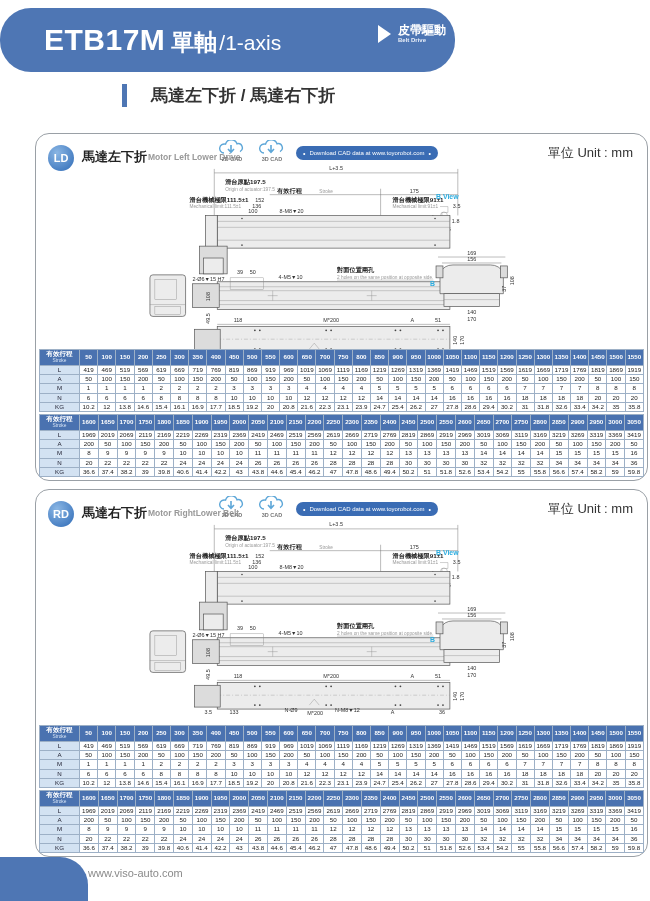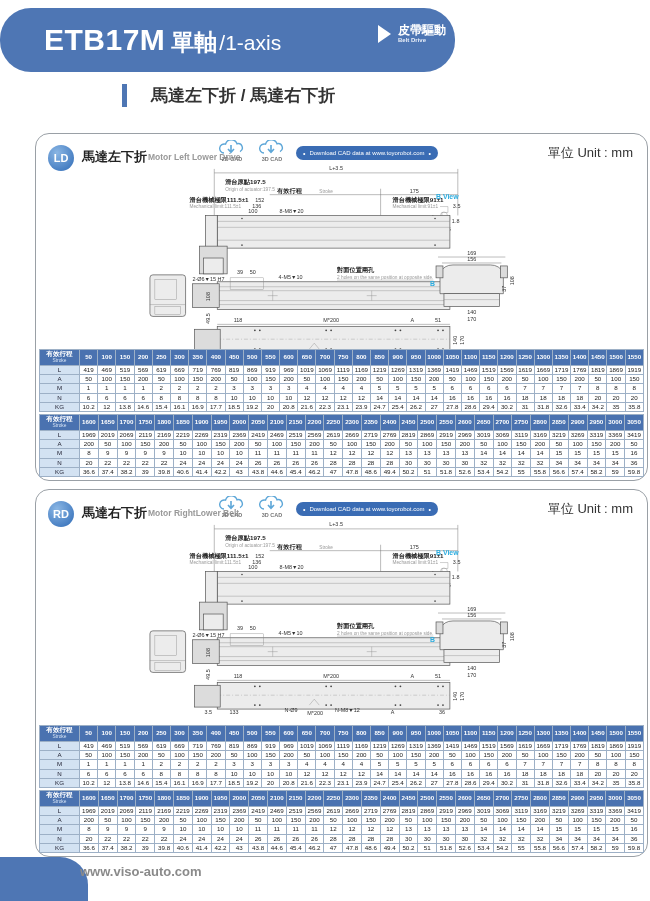--- a/index.html
+++ b/index.html
@@ -64,21 +64,21 @@
   .drw .dt{font-size:5.5px;fill:#333;font-family:"Liberation Sans",sans-serif;}
   .drw .dt-cn{font-size:6.3px;font-weight:bold;fill:#222;font-family:"Liberation Sans",sans-serif;}
   .drw .dt-en{font-size:4.8px;fill:#9a9a9a;font-family:"Liberation Sans",sans-serif;}
   .drw .underline{text-decoration:underline;}
   .drw .cyan{font-size:7px;font-weight:bold;fill:#2bacdf;font-family:"Liberation Sans",sans-serif;}
   .drw .hole{fill:#444;}
 
   
   .corner{position:absolute;left:0;bottom:0;width:88px;height:44px;background:#4e76b4;
           border-radius:0 28px 0 0;}
-  .footer-url{position:absolute;left:80px;bottom:22px;font-size:13px;font-weight:bold;color:#8a8a8a;}
+  .footer-url{position:absolute;left:88px;bottom:22px;font-size:11px;font-weight:normal;color:#8a8a8a;}
 </style>
 </head>
 <body>
 
 <div class="page">
 
   <div class="hdr">
     <div class="hdr-title">
       <span class="hdr-model">ETB17M</span><span class="hdr-cn">單軸</span><span class="hdr-axis">/1-axis</span>
     </div>

